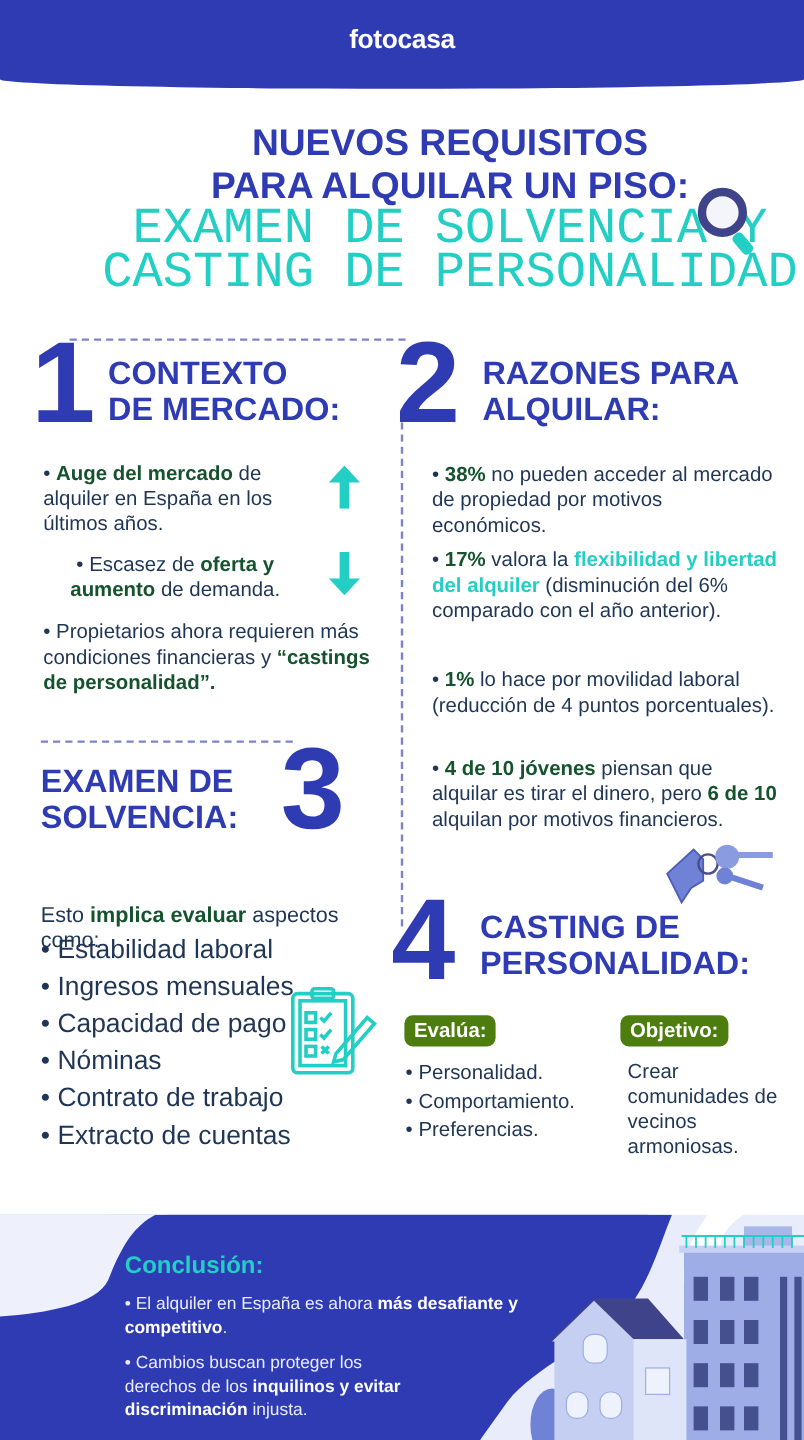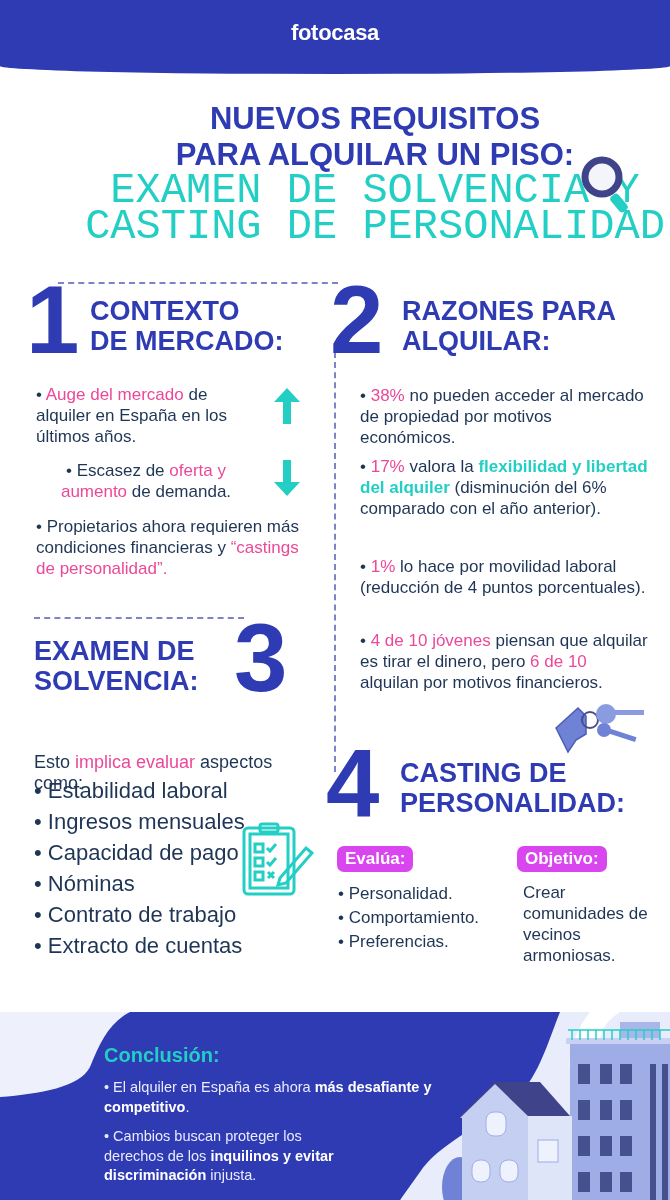--- a/index.html
+++ b/index.html
@@ -17,29 +17,29 @@
 
   .magnifier { position: absolute; left: 578px; top: 153px; width: 56px; height: 60px; }
 
   .dash-h { position: absolute; border-top: 2px dashed #7d83c9; height: 0; }
   .dash-v { position: absolute; border-left: 2px dashed #7d83c9; width: 0; }
 
   .bignum { position: absolute; font-weight: bold; color: #2f3bb3; font-size: 96px; line-height: 96px; }
   .sechead { position: absolute; font-weight: bold; color: #2f3bb3; font-size: 27px; line-height: 30px; }
 
   .para { position: absolute; font-size: 17px; line-height: 21px; color: #1f3556; }
-  .para b { font-weight: normal; color: #ec4899; }
+  .para b { font-weight: bold; color: #14532d; }
   .para .teal { color: #23cfc4; font-weight: bold; }
 
   .arrow { position: absolute; width: 26px; height: 36px; }
 
   .list { position: absolute; list-style: none; font-size: 22px; line-height: 31px; color: #1f3556; }
   .list li::before { content: "• "; }
 
-  .pill { position: absolute; background: #d946ef; color: #fff; font-weight: bold; font-size: 17px;
+  .pill { position: absolute; background: #4d7c0f; color: #fff; font-weight: bold; font-size: 17px;
     padding: 3px 8px; border-radius: 7px; }
 
   .footer { position: absolute; left: 0; top: 1012px; width: 670px; height: 188px; overflow: hidden; }
   .footer-bg { position: absolute; left: 0; top: 0; width: 670px; height: 188px; }
   .concl-title { position: absolute; left: 104px; top: 1044px; font-weight: bold; font-size: 20px; color: #23cfc4; }
   .concl-para { position: absolute; left: 104px; font-size: 14.5px; line-height: 19.5px; color: #e9ecff; }
   .concl-para b { color: #ffffff; }
 </style>
 </head>
 <body>

